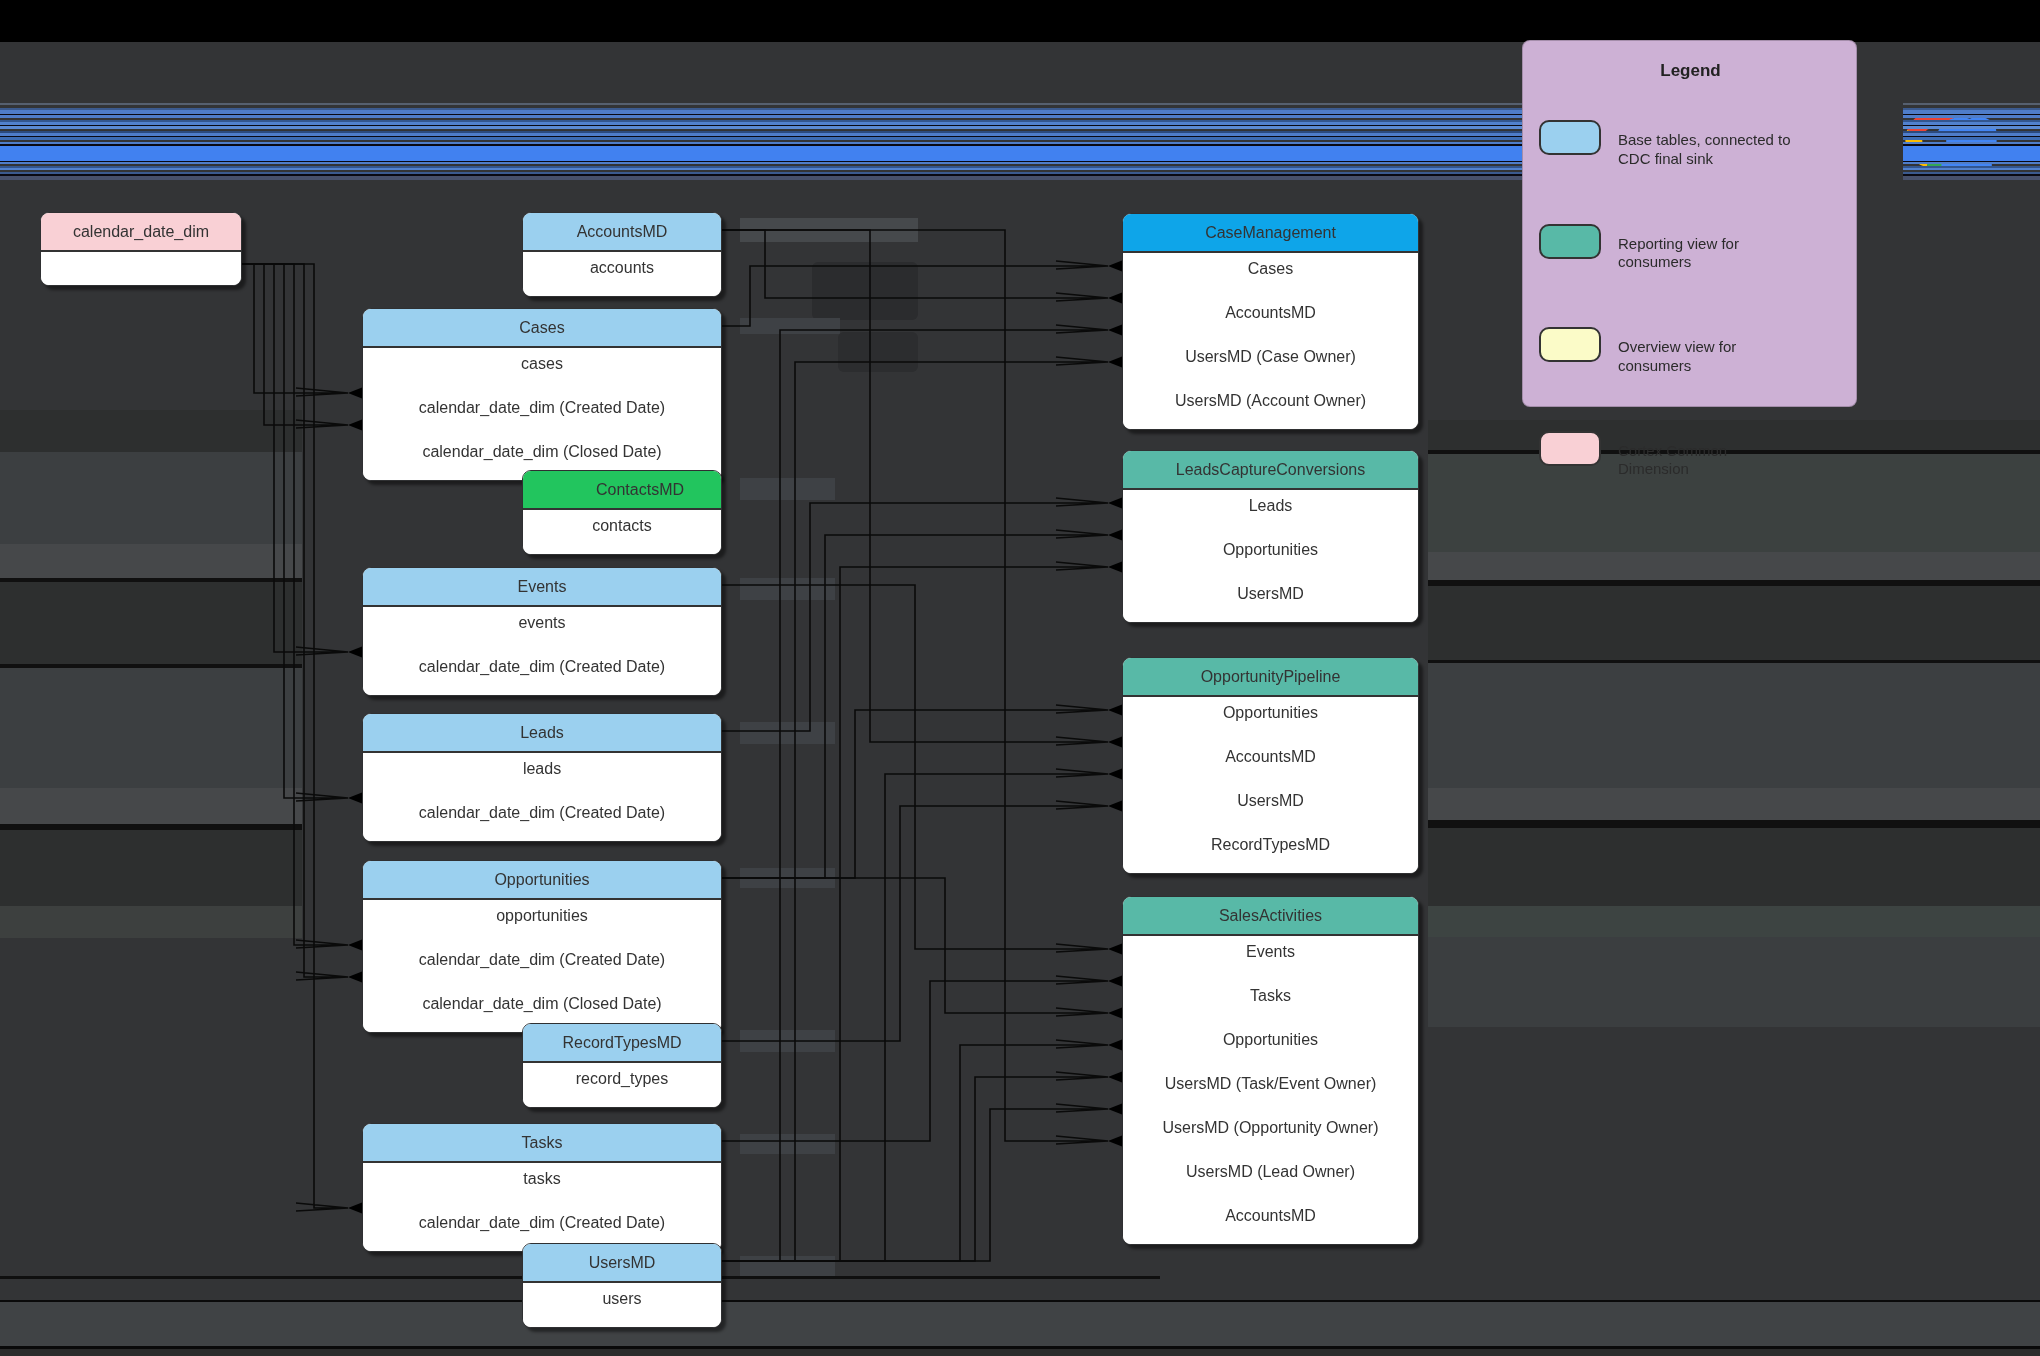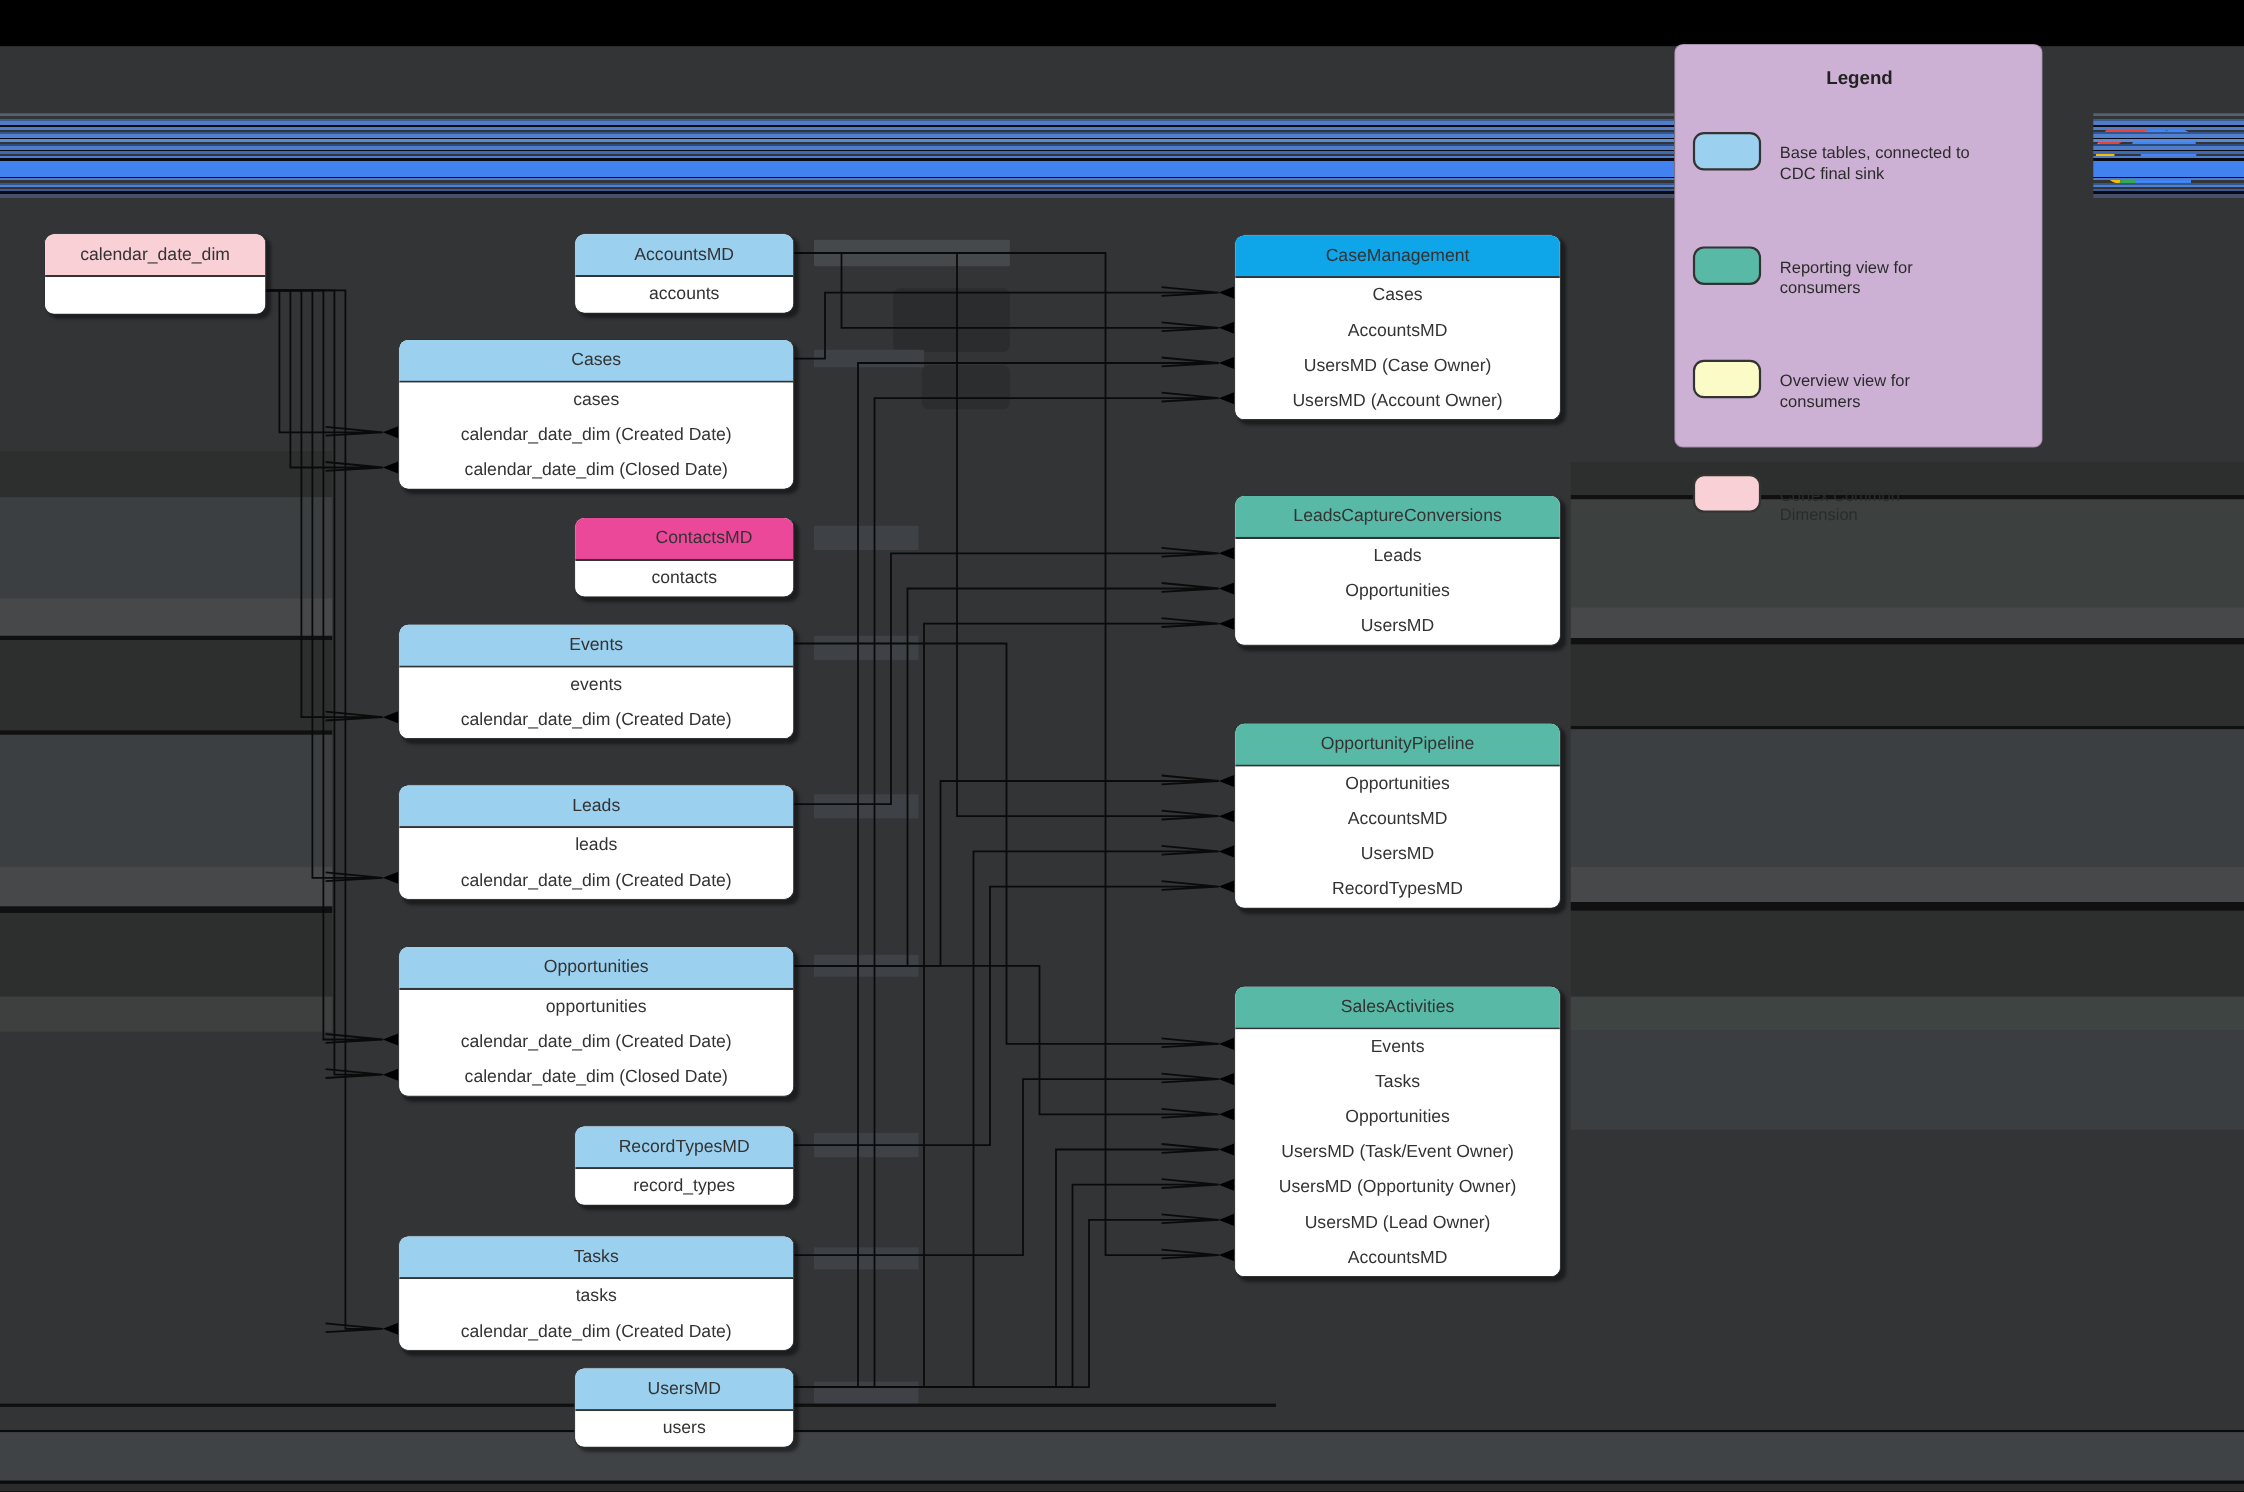--- a/index.html
+++ b/index.html
@@ -28,21 +28,21 @@
   .tbox{
     position:absolute;z-index:4;border-radius:9px;
     box-shadow:4px 4px 3px rgba(0,0,0,0.45);
     border:1px solid #2f3032;background:#fff;
   }
   .thead{
     border-radius:8px 8px 0 0;height:37px;line-height:37px;text-align:center;
     font-size:16px;color:#333;border-bottom:2px solid #333;
   }
   .tbody{border-radius:0 0 8px 8px;background:#fff;overflow:hidden;}
-  .trow{height:32px;line-height:32px;text-align:center;font-size:16px;color:#333;white-space:nowrap;}
+  .trow{height:44px;line-height:32px;text-align:center;font-size:16px;color:#333;white-space:nowrap;}
   .tbody.empty{height:33px;}
   
   #legend{
     position:absolute;left:1522px;top:40px;width:335px;height:367px;z-index:5;
     border-radius:8px;border:1px solid rgba(0,0,0,0.2);
     box-sizing:border-box;padding:20px 14px 0 22px;
   }
   #legend-title{text-align:center;font-size:17px;font-weight:bold;color:#222;margin-bottom:26px;}
   .legend-item{display:flex;align-items:center;margin-bottom:42px;}
   .legend-swatch{
@@ -184,21 +184,21 @@
       </div>
       <div class="tbox" style="left: 362px; top: 308px; width: 358px;">
         <div class="thead" style="background: rgb(155, 208, 239);">Cases</div>
         <div class="tbody">
           <div class="trow">cases</div>
           <div class="trow">calendar_date_dim (Created Date)</div>
           <div class="trow">calendar_date_dim (Closed Date)</div>
         </div>
       </div>
       <div class="tbox" style="left: 522px; top: 470px; width: 198px;">
-        <div class="thead" style="background: #ec4899; padding-left: 36px;">ContactsMD</div>
+        <div class="thead" style="background: #22c55e; padding-left: 36px;">ContactsMD</div>
         <div class="tbody">
           <div class="trow">contacts</div>
         </div>
       </div>
       <div class="tbox" style="left: 362px; top: 567px; width: 358px;">
         <div class="thead" style="background: rgb(155, 208, 239);">Events</div>
         <div class="tbody">
           <div class="trow">events</div>
           <div class="trow">calendar_date_dim (Created Date)</div>
         </div>

